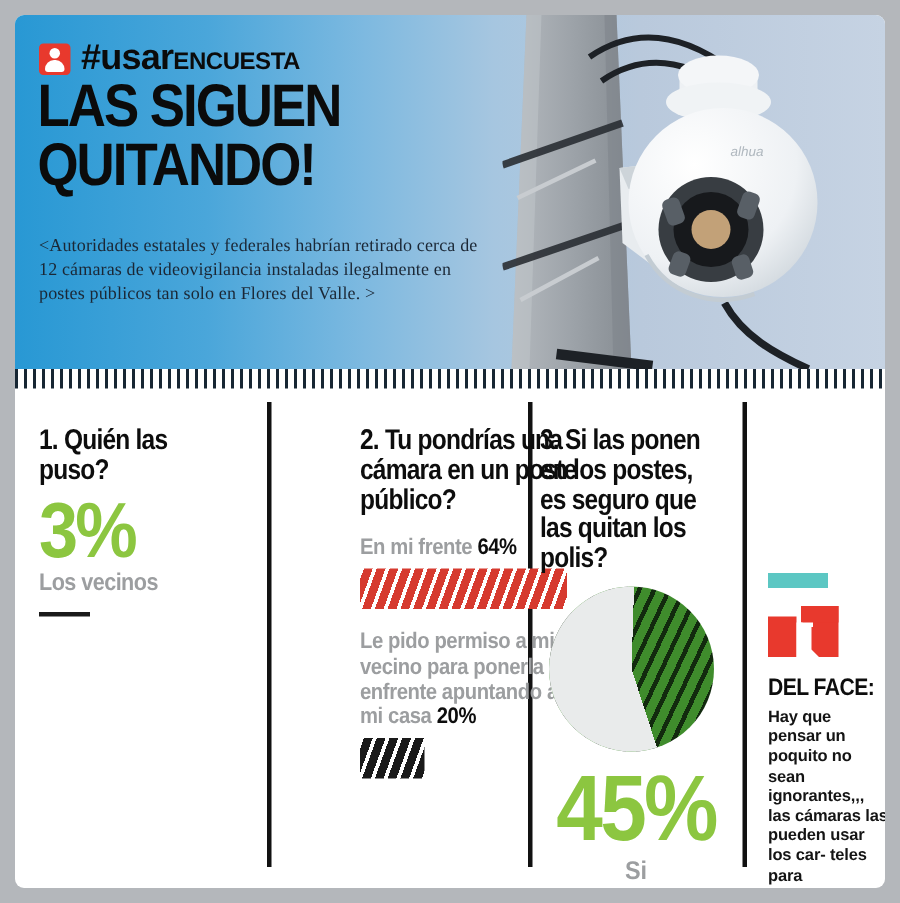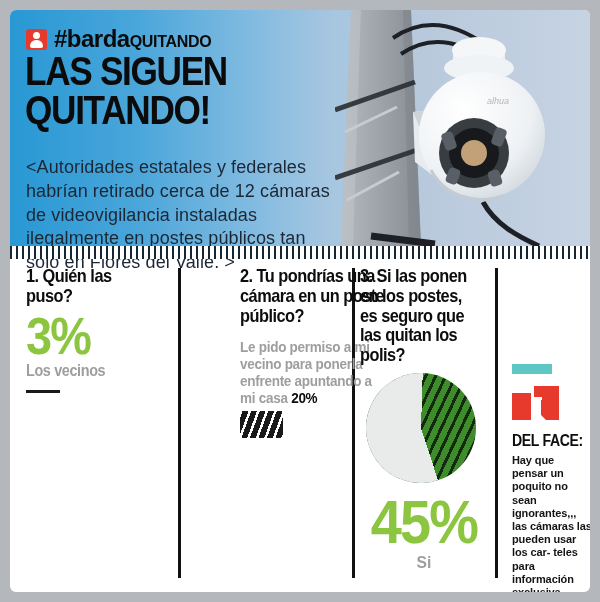--- a/index.html
+++ b/index.html
@@ -24,30 +24,30 @@
   .hash-text{color:#0b0b0b;font-weight:900;letter-spacing:-0.5px;white-space:nowrap;}
   .hash-bold{font-size:24px;}
   .hash-rest{font-size:16px;letter-spacing:-0.3px;}
   .title{
     position:absolute;left:15px;top:42px;color:#0b0b0b;font-weight:900;
     font-size:40px;line-height:0.98;letter-spacing:-1.5px;
     transform:scaleX(0.88);transform-origin:0 0;white-space:nowrap;
   }
   .lede{
     position:absolute;left:16px;top:146px;width:305px;
-    font-family:Liberation Sans, sans-serif;font-size:18px;line-height:1.32;
+    font-family:Liberation Serif, serif;font-size:12px;line-height:1.32;
     color:#1b2735;letter-spacing:0.1px;
   }
   .fringe{
     position:absolute;left:0;top:236px;width:100%;height:13px;
     background:repeating-linear-gradient(90deg,#172633 0 2px,#ffffff 2px 6px);
   }
   
   .divider{position:absolute;top:258px;width:2.5px;height:310px;background:#111;}
-  .col{position:absolute;top:256px;}
+  .col{position:absolute;top:274px;}
   .q-title{
     font-weight:900;color:#0d0d0d;font-size:19px;line-height:1.04;letter-spacing:-0.6px;
     transform:scaleX(0.86);transform-origin:0 0;margin:0 0 6px 0;
   }
   
   .stat-val{font-weight:900;line-height:0.95;letter-spacing:-2px;transform:scaleX(0.9);transform-origin:0 0;}
   .v-lg{font-size:52px;}
   .v-xl{font-size:66px;letter-spacing:-3px;}
   .v-md{font-size:48px;}
   .stat-label{
@@ -135,21 +135,21 @@
         <rect x="154" y="160" width="12" height="16" rx="4" fill="#585f66" transform="rotate(-18 160 168)"></rect>
         <path d="M96,160 C110,186 140,196 168,186" stroke="#c3ccd3" stroke-width="3" fill="none"></path>
       </g>
     </svg>
 
     <div class="hash-row">
       <span class="hash-icon">
           <span class="head"></span>
           <span class="body"></span>
         </span>
-      <span class="hash-text"><span class="hash-bold">#barda</span><span class="hash-rest">QUITANDO</span></span>
+      <span class="hash-text"><span class="hash-bold">#usar</span><span class="hash-rest">ENCUESTA</span></span>
     </div>
 
     <div class="title">
       <div>LAS SIGUEN</div>
       <div>QUITANDO!</div>
     </div>
 
     <div class="lede">&lt;Autoridades estatales y federales habrían retirado cerca de 12 cámaras de videovigilancia instaladas ilegalmente en postes públicos tan solo en Flores del Valle. &gt;</div>
   </div>
 
@@ -168,20 +168,24 @@
       <div class="sep"></div>
     </div>
 
 
   </div>
 
   <div class="col" style="left:186px;width:148px;margin-left:44px;">
     <div class="q-title" style="width:116%">2. Tu pondrías una cámara en un poste público?</div>
 
 
+    <div>
+      <div class="bar-label" style="margin-top:14px"><span class="lbl">En mi frente</span> <span class="val">64%</span></div>
+      <div class="hbar" style="width: 138px; background: repeating-linear-gradient(110deg, rgb(255, 255, 255) 0px, rgb(255, 255, 255) 2.5px, rgb(214, 58, 47) 2.5px, rgb(214, 58, 47) 8px);"></div>
+    </div>
 
     <div>
       <div class="bar-label" style="margin-top:14px"><span class="lbl">Le pido permiso a mi vecino para ponerla enfrente apuntando a mi casa</span> <span class="val">20%</span></div>
       <div class="hbar" style="width: 43px; background: repeating-linear-gradient(110deg, rgb(255, 255, 255) 0px, rgb(255, 255, 255) 2.5px, rgb(26, 26, 26) 2.5px, rgb(26, 26, 26) 8px);"></div>
     </div>
   </div>
 
   <div class="col" style="left:350px;width:128px;">
     <div class="q-title">3. Si las ponen en los postes, es seguro que las quitan los polis?</div>
 

